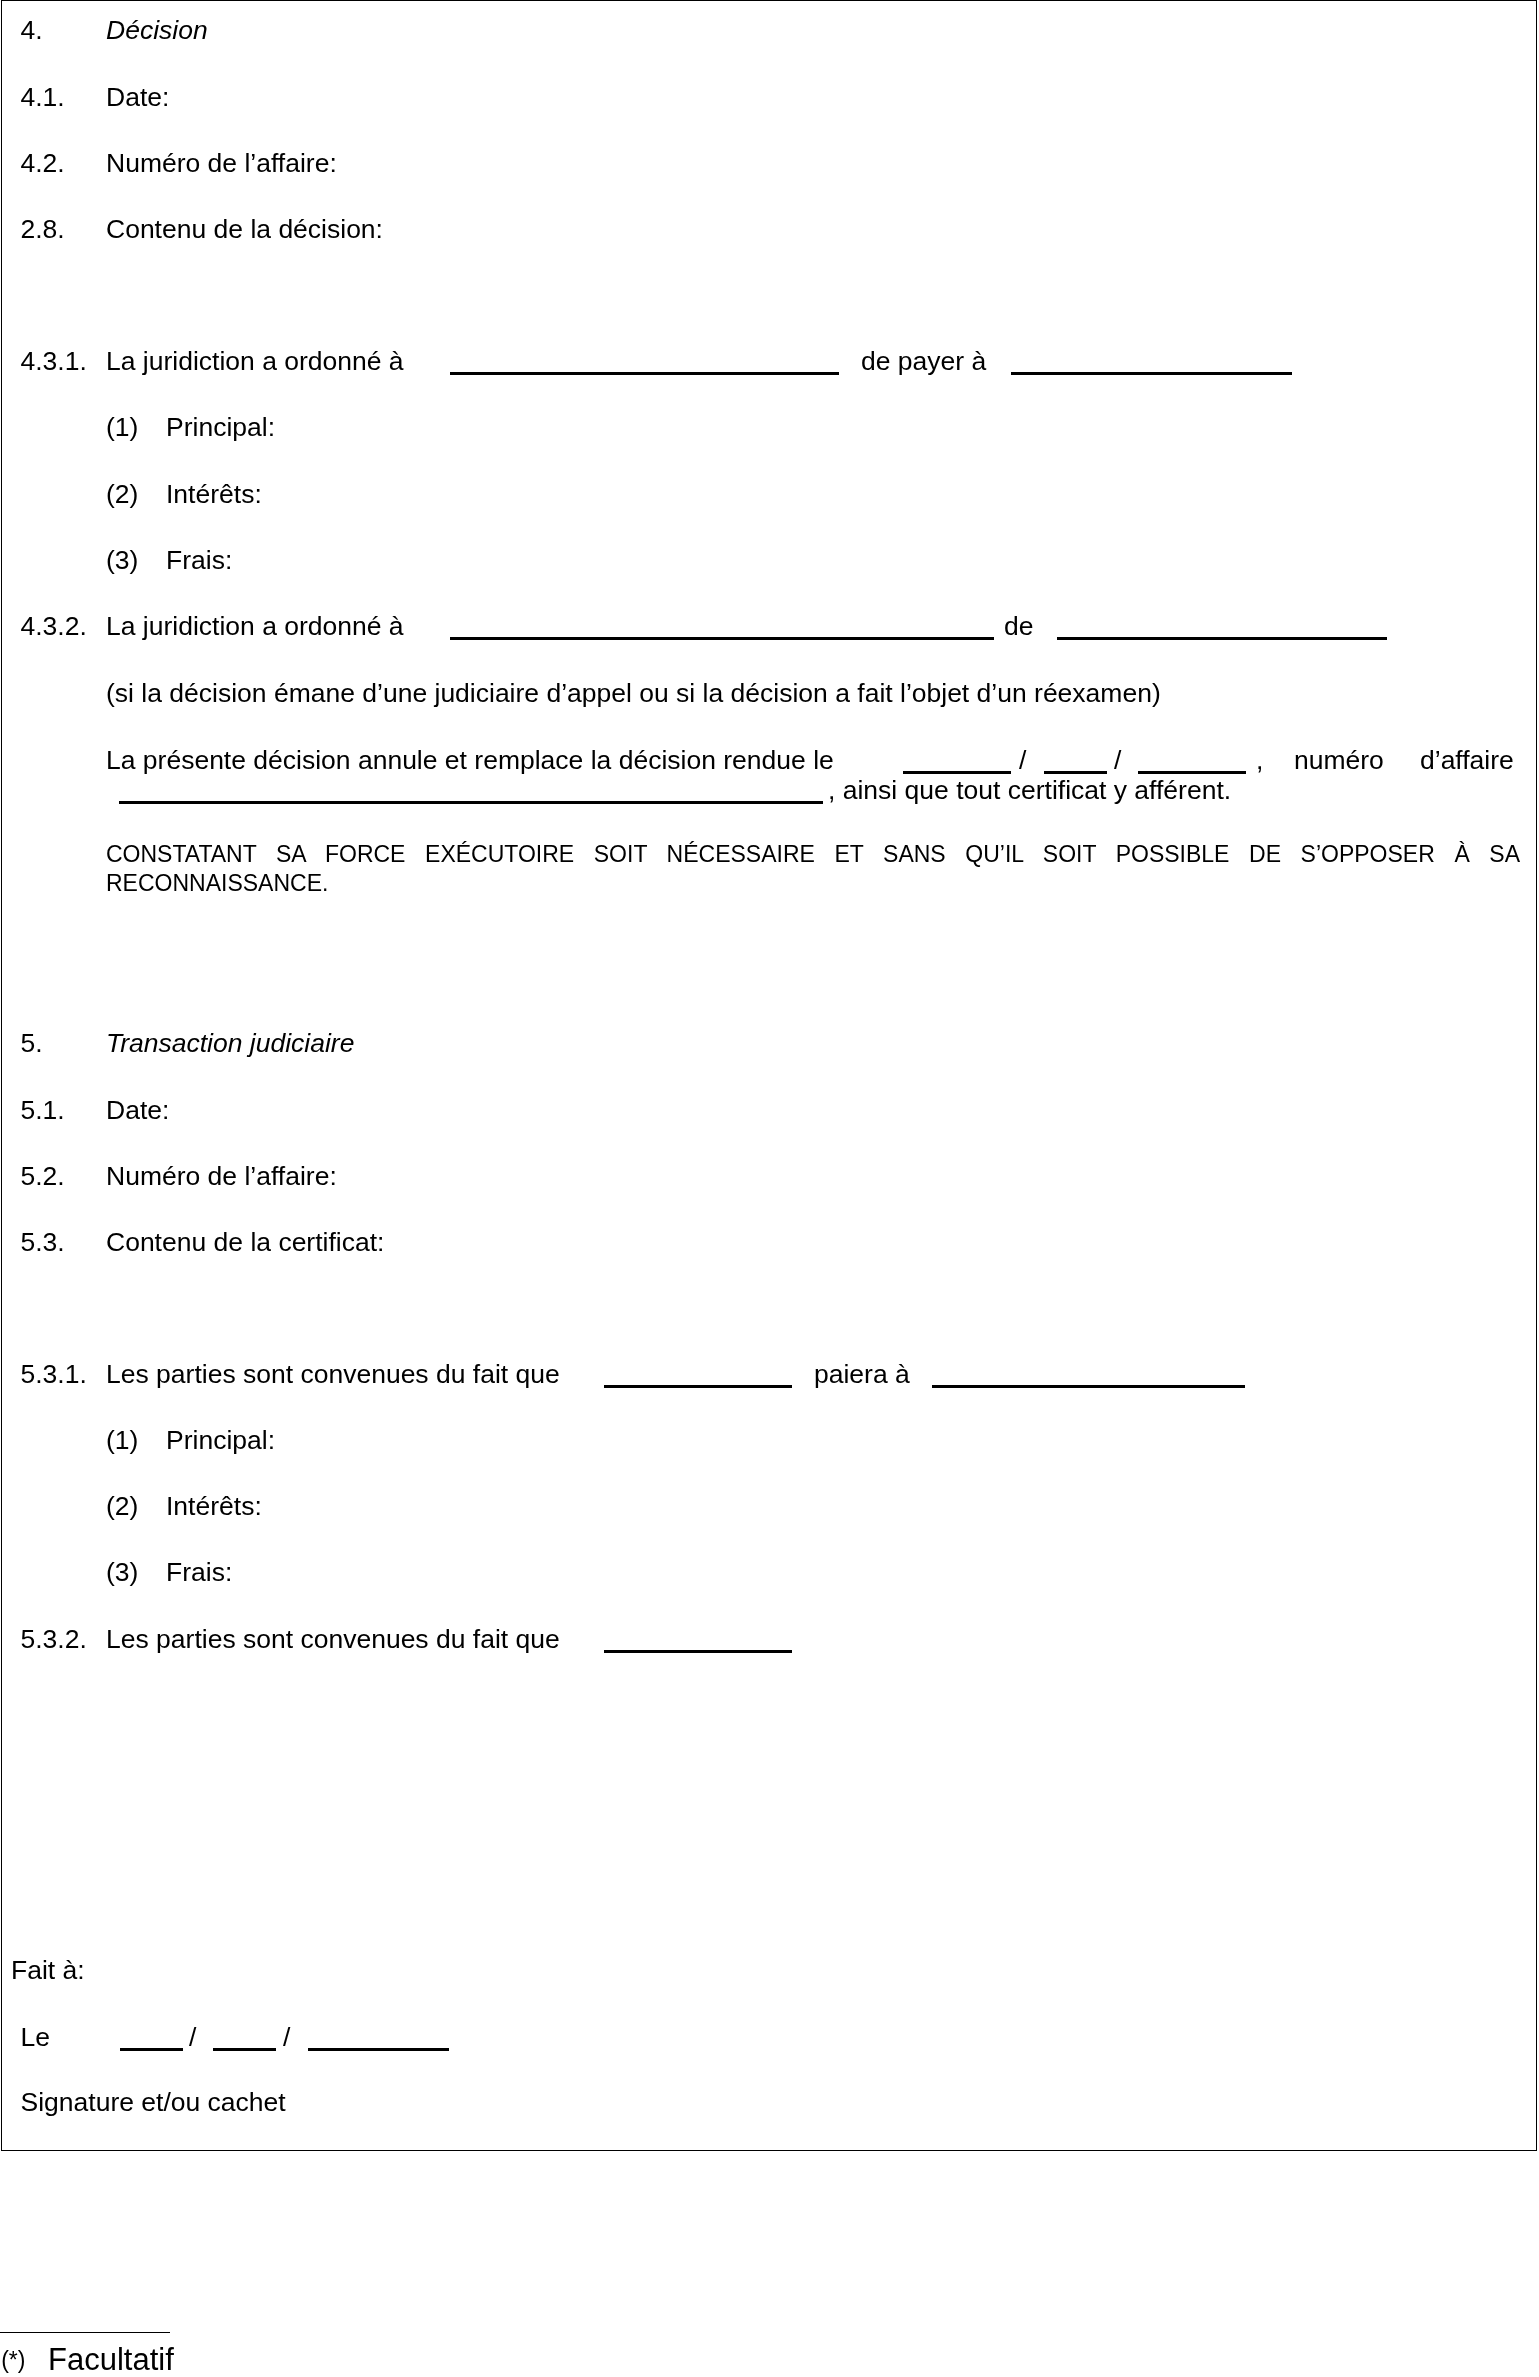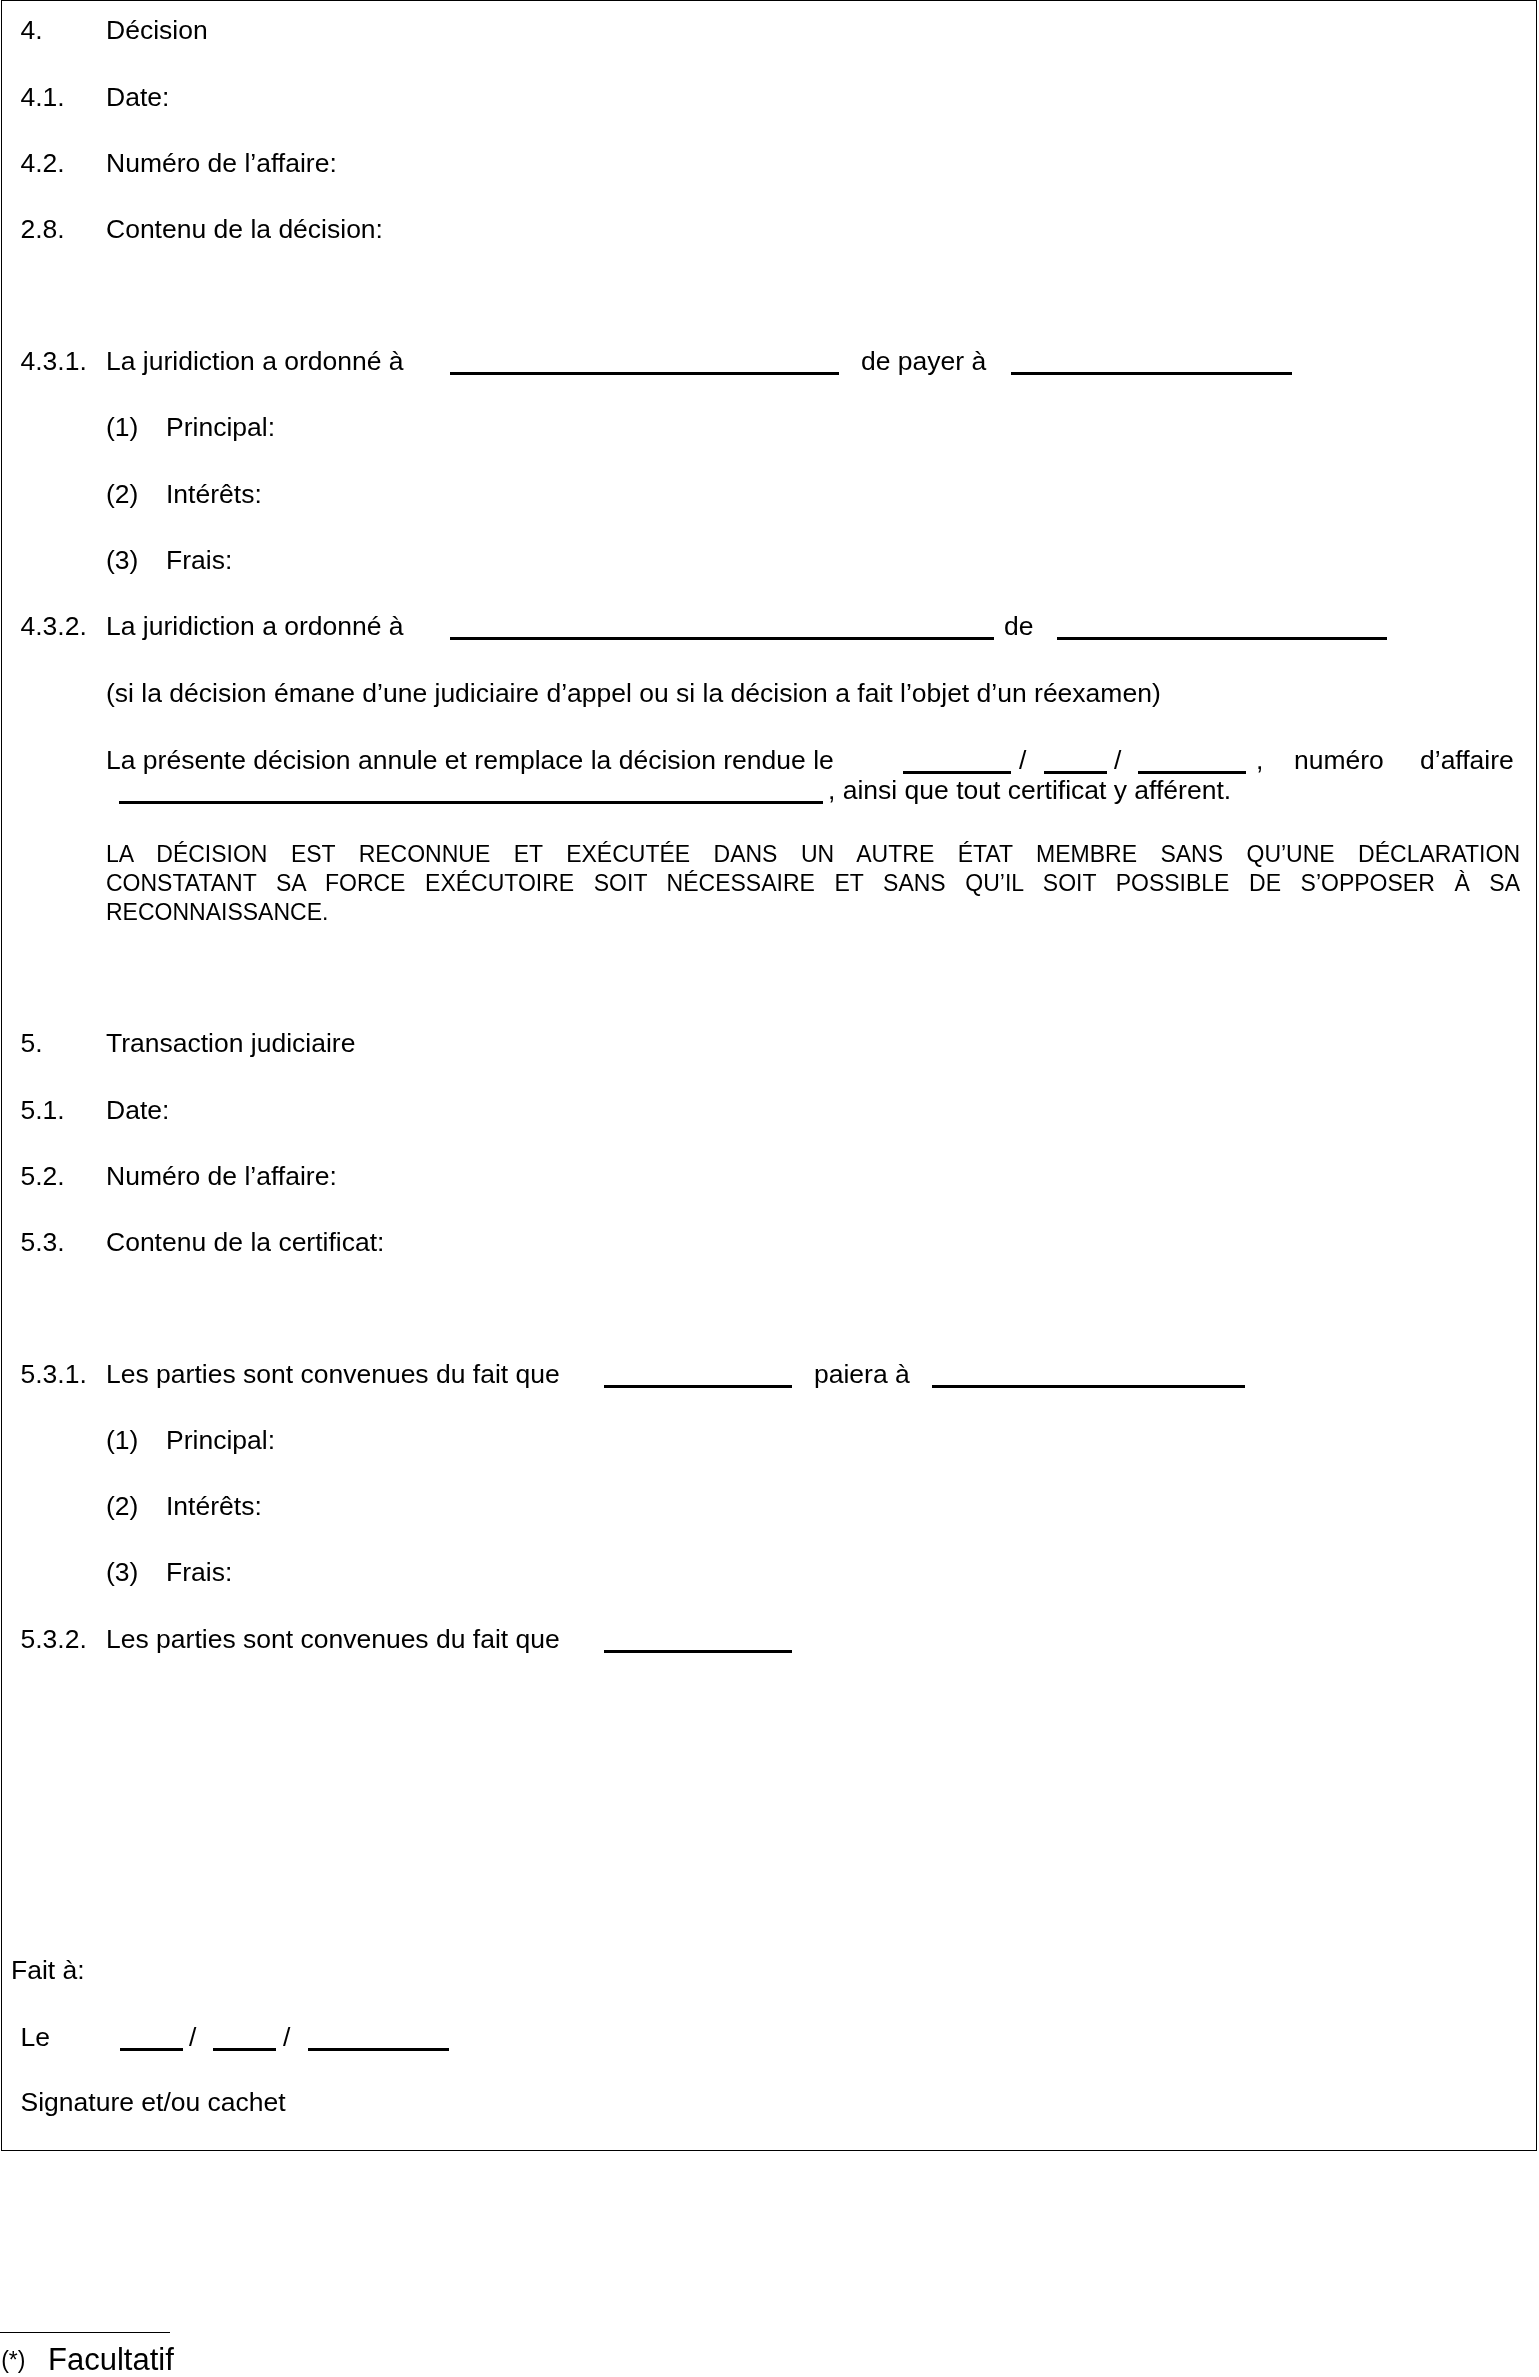--- a/index.html
+++ b/index.html
@@ -1,18 +1,18 @@
 <!DOCTYPE html>
 <html style="font-size:9.6px"><head>
 <meta charset="utf-8">
 <style>
   html, body { margin:0; padding:0; background:#fff; }
   body { width:1539px; height:2377px; position:relative; font-family:"Liberation Sans", sans-serif; color:#000; overflow:hidden; }
   .box { position:absolute; left:1.2px; top:0; width:1536px; height:2151px; border:1.8px solid #000; box-sizing:border-box; }
-  .it { }
+  .it { font-style:italic; }
   .num { position:absolute; left:20.5px; font-size:26.5px; line-height:30px; }
   .lbl { position:absolute; left:106px; font-size:26.5px; line-height:30px; white-space:nowrap; }
   .sub { position:absolute; font-size:26.5px; line-height:30px; white-space:nowrap; }
   .blank { position:absolute; height:0; border-bottom:3px solid #000; }
   .caps { position:absolute; left:106px; width:1414px; font-size:23px; line-height:29px; text-align:justify; }
   .caps span.line { display:block; text-align-last:justify; }
   .caps span.last { display:block; text-align-last:left; }
   .fn-rule { position:absolute; left:0; top:2332px; width:170px; border-top:1.8px solid #000; }
 </style>
 </head>
@@ -60,21 +60,20 @@
 <div class="sub" style="left:1114px; top:745px">/</div>
 <div class="blank" style="left:1138px; top:771px; width:108px"></div>
 <div class="sub" style="left:1256px; top:745px">,</div>
 <div class="sub" style="left:1294px; top:745px">numéro</div>
 <div class="sub" style="left:1420px; top:745px">d’affaire</div>
 
 <div class="blank" style="left:119px; top:801px; width:704px"></div>
 <div class="sub" style="left:828px; top:775px">, ainsi que tout certificat y afférent.</div>
 
 <div class="caps" style="top:840px">
-  <span class="line">LA DÉCISION EST RECONNUE ET EXÉCUTÉE DANS UN AUTRE ÉTAT MEMBRE SANS QU’UNE DÉCLARATION</span>
   <span class="line">CONSTATANT SA FORCE EXÉCUTOIRE SOIT NÉCESSAIRE ET SANS QU’IL SOIT POSSIBLE DE S’OPPOSER À SA</span>
   <span class="last">RECONNAISSANCE.</span>
 </div>
 
 <div class="num" style="top:1028px">5.</div>
 <div class="lbl it" style="top:1028px">Transaction judiciaire</div>
 
 <div class="num" style="top:1095px">5.1.</div>
 <div class="lbl" style="top:1095px">Date:</div>
 

